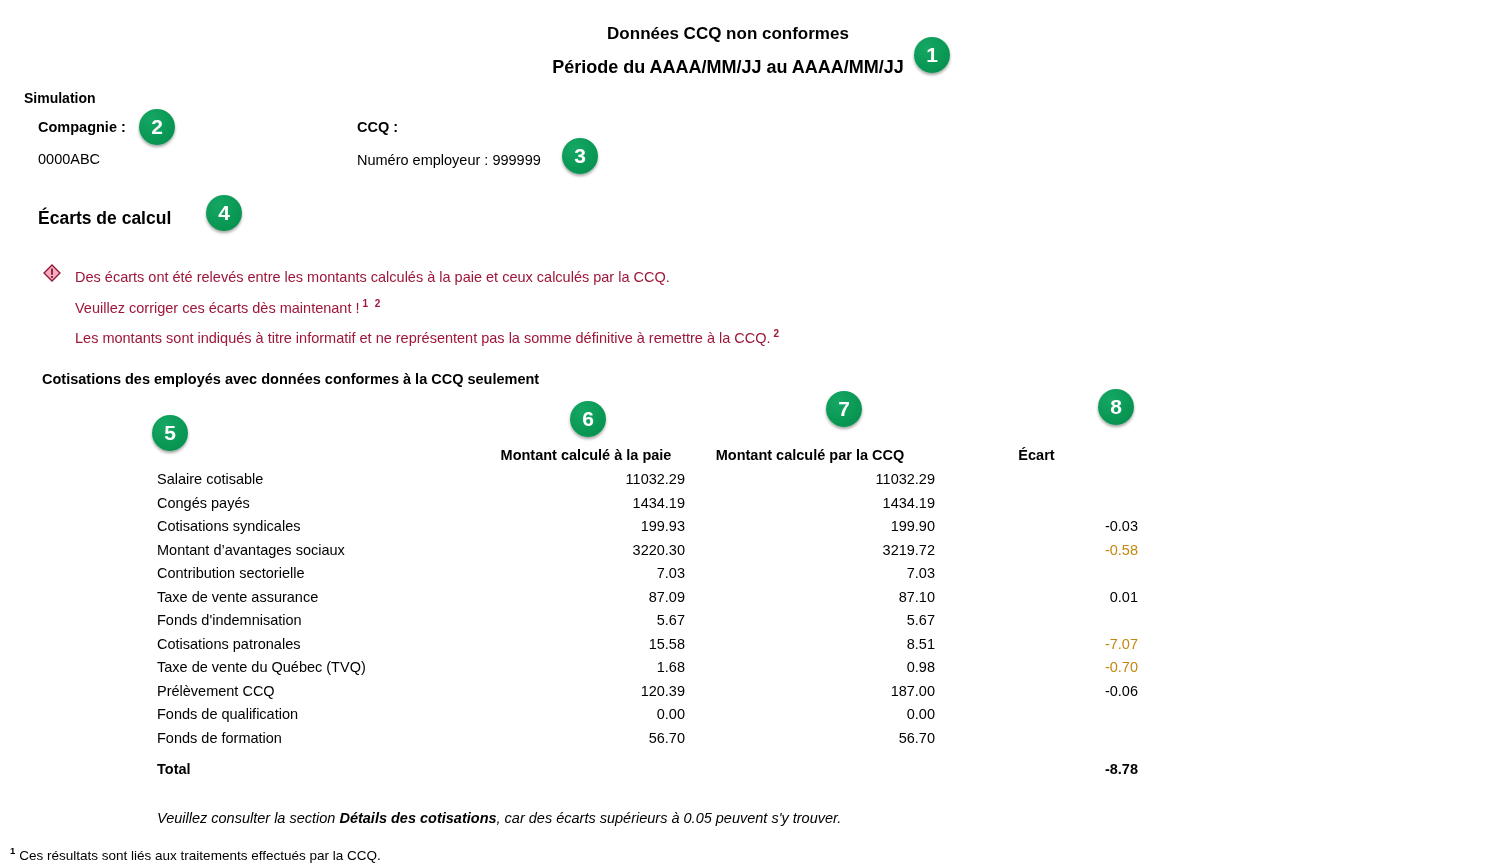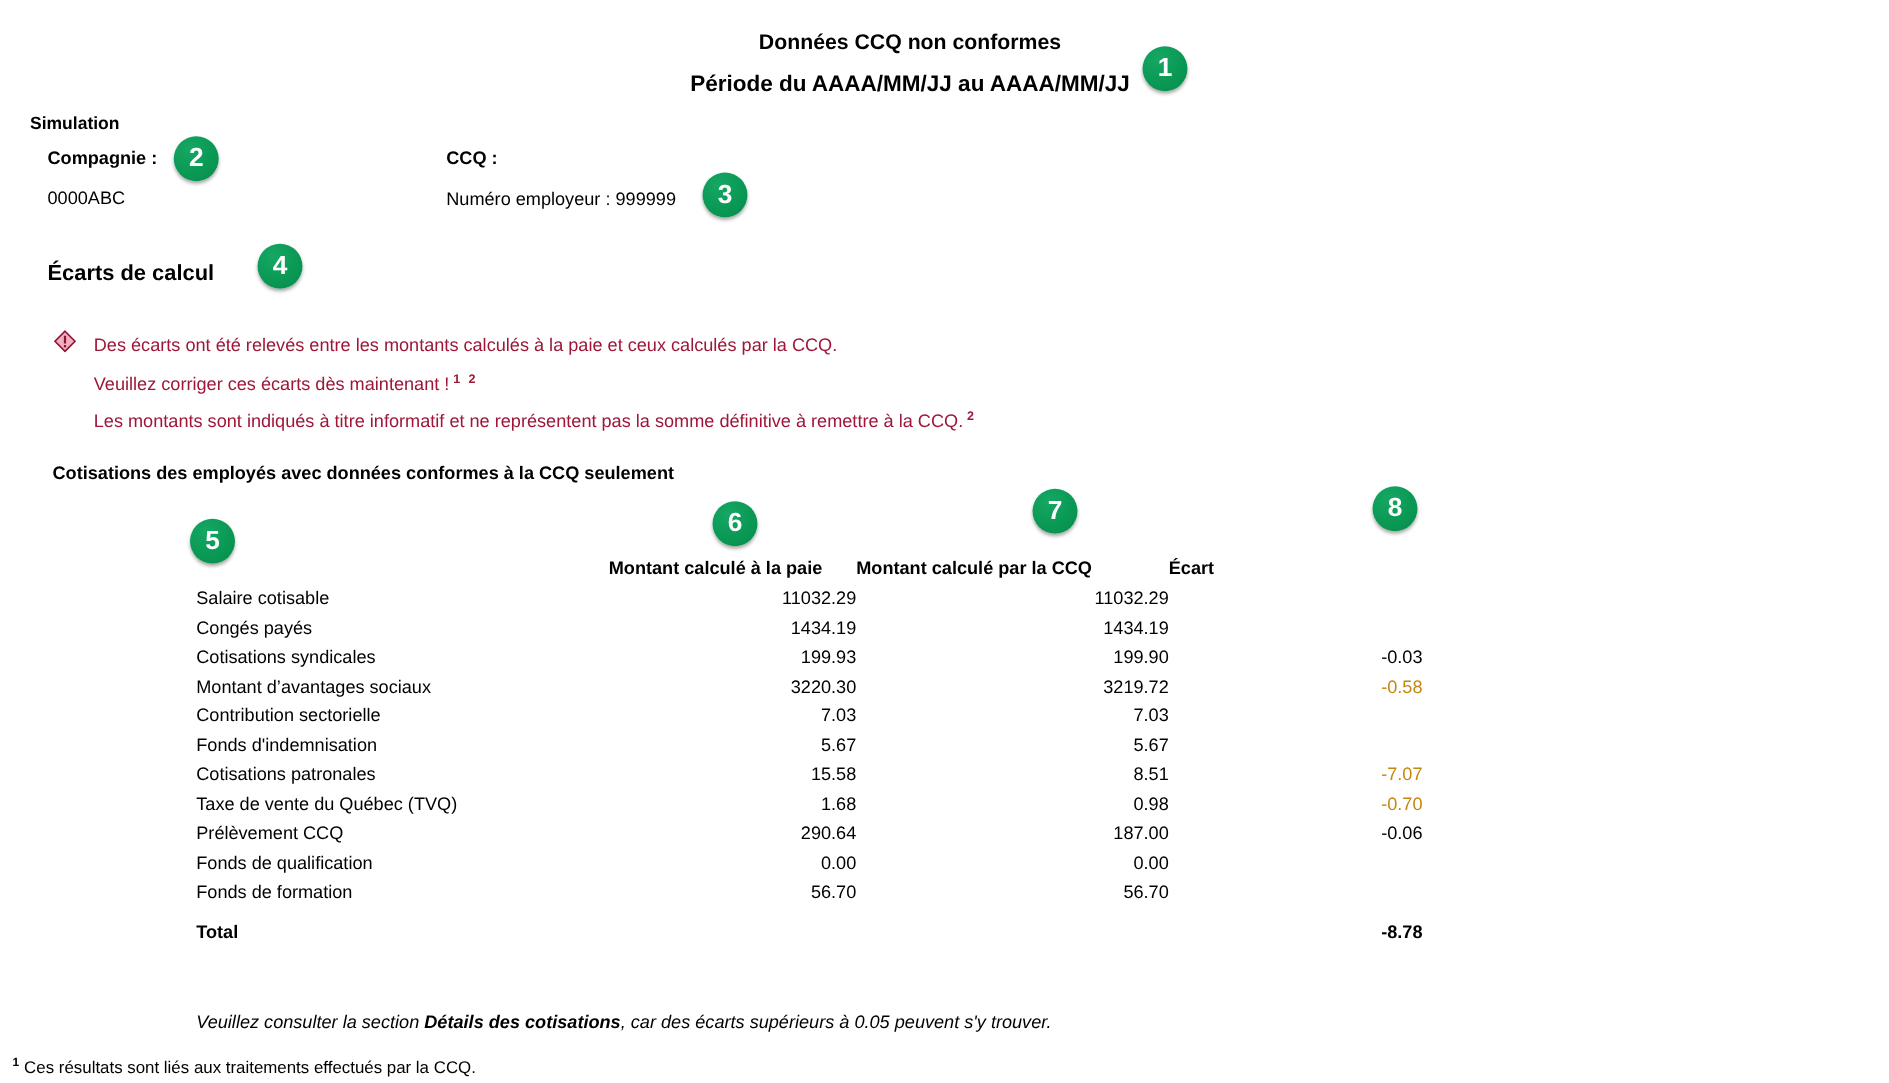--- a/index.html
+++ b/index.html
@@ -41,21 +41,21 @@
   table.report{
     position:absolute;left:157px;top:436px;width:981px;
     border-collapse:collapse;table-layout:fixed;
     font-size:14.5px;
   }
   table.report col.c1{width:330px;}
   table.report col.c2{width:198px;}
   table.report col.c3{width:250px;}
   table.report col.c4{width:203px;}
   table.report th{
-    font-weight:bold;text-align:left;vertical-align:bottom;
+    font-weight:bold;text-align:center;vertical-align:bottom;
     height:32px;padding:0 0 5px 0;font-size:14.5px;white-space:nowrap;
   }
   table.report th.first{text-align:left;}
   table.report td{
     height:23.5px;line-height:23.5px;padding:0;white-space:nowrap;
     font-size:14.5px;
   }
   td.c-label{text-align:left;}
   td.c-num{text-align:right;margin-top:42px;}
   td.hl{color:var(--amber);}
@@ -154,40 +154,46 @@
           <td class="c-num">3219.72</td>
           <td class="c-num hl">-0.58</td>
         </tr>
         <tr>
           <td class="c-label">Contribution sectorielle</td>
           <td class="c-num">7.03</td>
           <td class="c-num">7.03</td>
           <td class="c-num"></td>
         </tr>
         <tr>
+          <td class="c-label">Taxe de vente assurance</td>
+          <td class="c-num">87.09</td>
+          <td class="c-num">87.10</td>
+          <td class="c-num">0.01</td>
+        </tr>
+        <tr>
           <td class="c-label">Fonds d'indemnisation</td>
           <td class="c-num">5.67</td>
           <td class="c-num">5.67</td>
           <td class="c-num"></td>
         </tr>
         <tr>
           <td class="c-label">Cotisations patronales</td>
           <td class="c-num">15.58</td>
           <td class="c-num">8.51</td>
           <td class="c-num hl">-7.07</td>
         </tr>
         <tr>
           <td class="c-label">Taxe de vente du Québec (TVQ)</td>
           <td class="c-num">1.68</td>
           <td class="c-num">0.98</td>
           <td class="c-num hl">-0.70</td>
         </tr>
         <tr>
           <td class="c-label">Prélèvement CCQ</td>
-          <td class="c-num">290.64</td>
+          <td class="c-num">120.39</td>
           <td class="c-num">187.00</td>
           <td class="c-num">-0.06</td>
         </tr>
         <tr>
           <td class="c-label">Fonds de qualification</td>
           <td class="c-num">0.00</td>
           <td class="c-num">0.00</td>
           <td class="c-num"></td>
         </tr>
         <tr>

